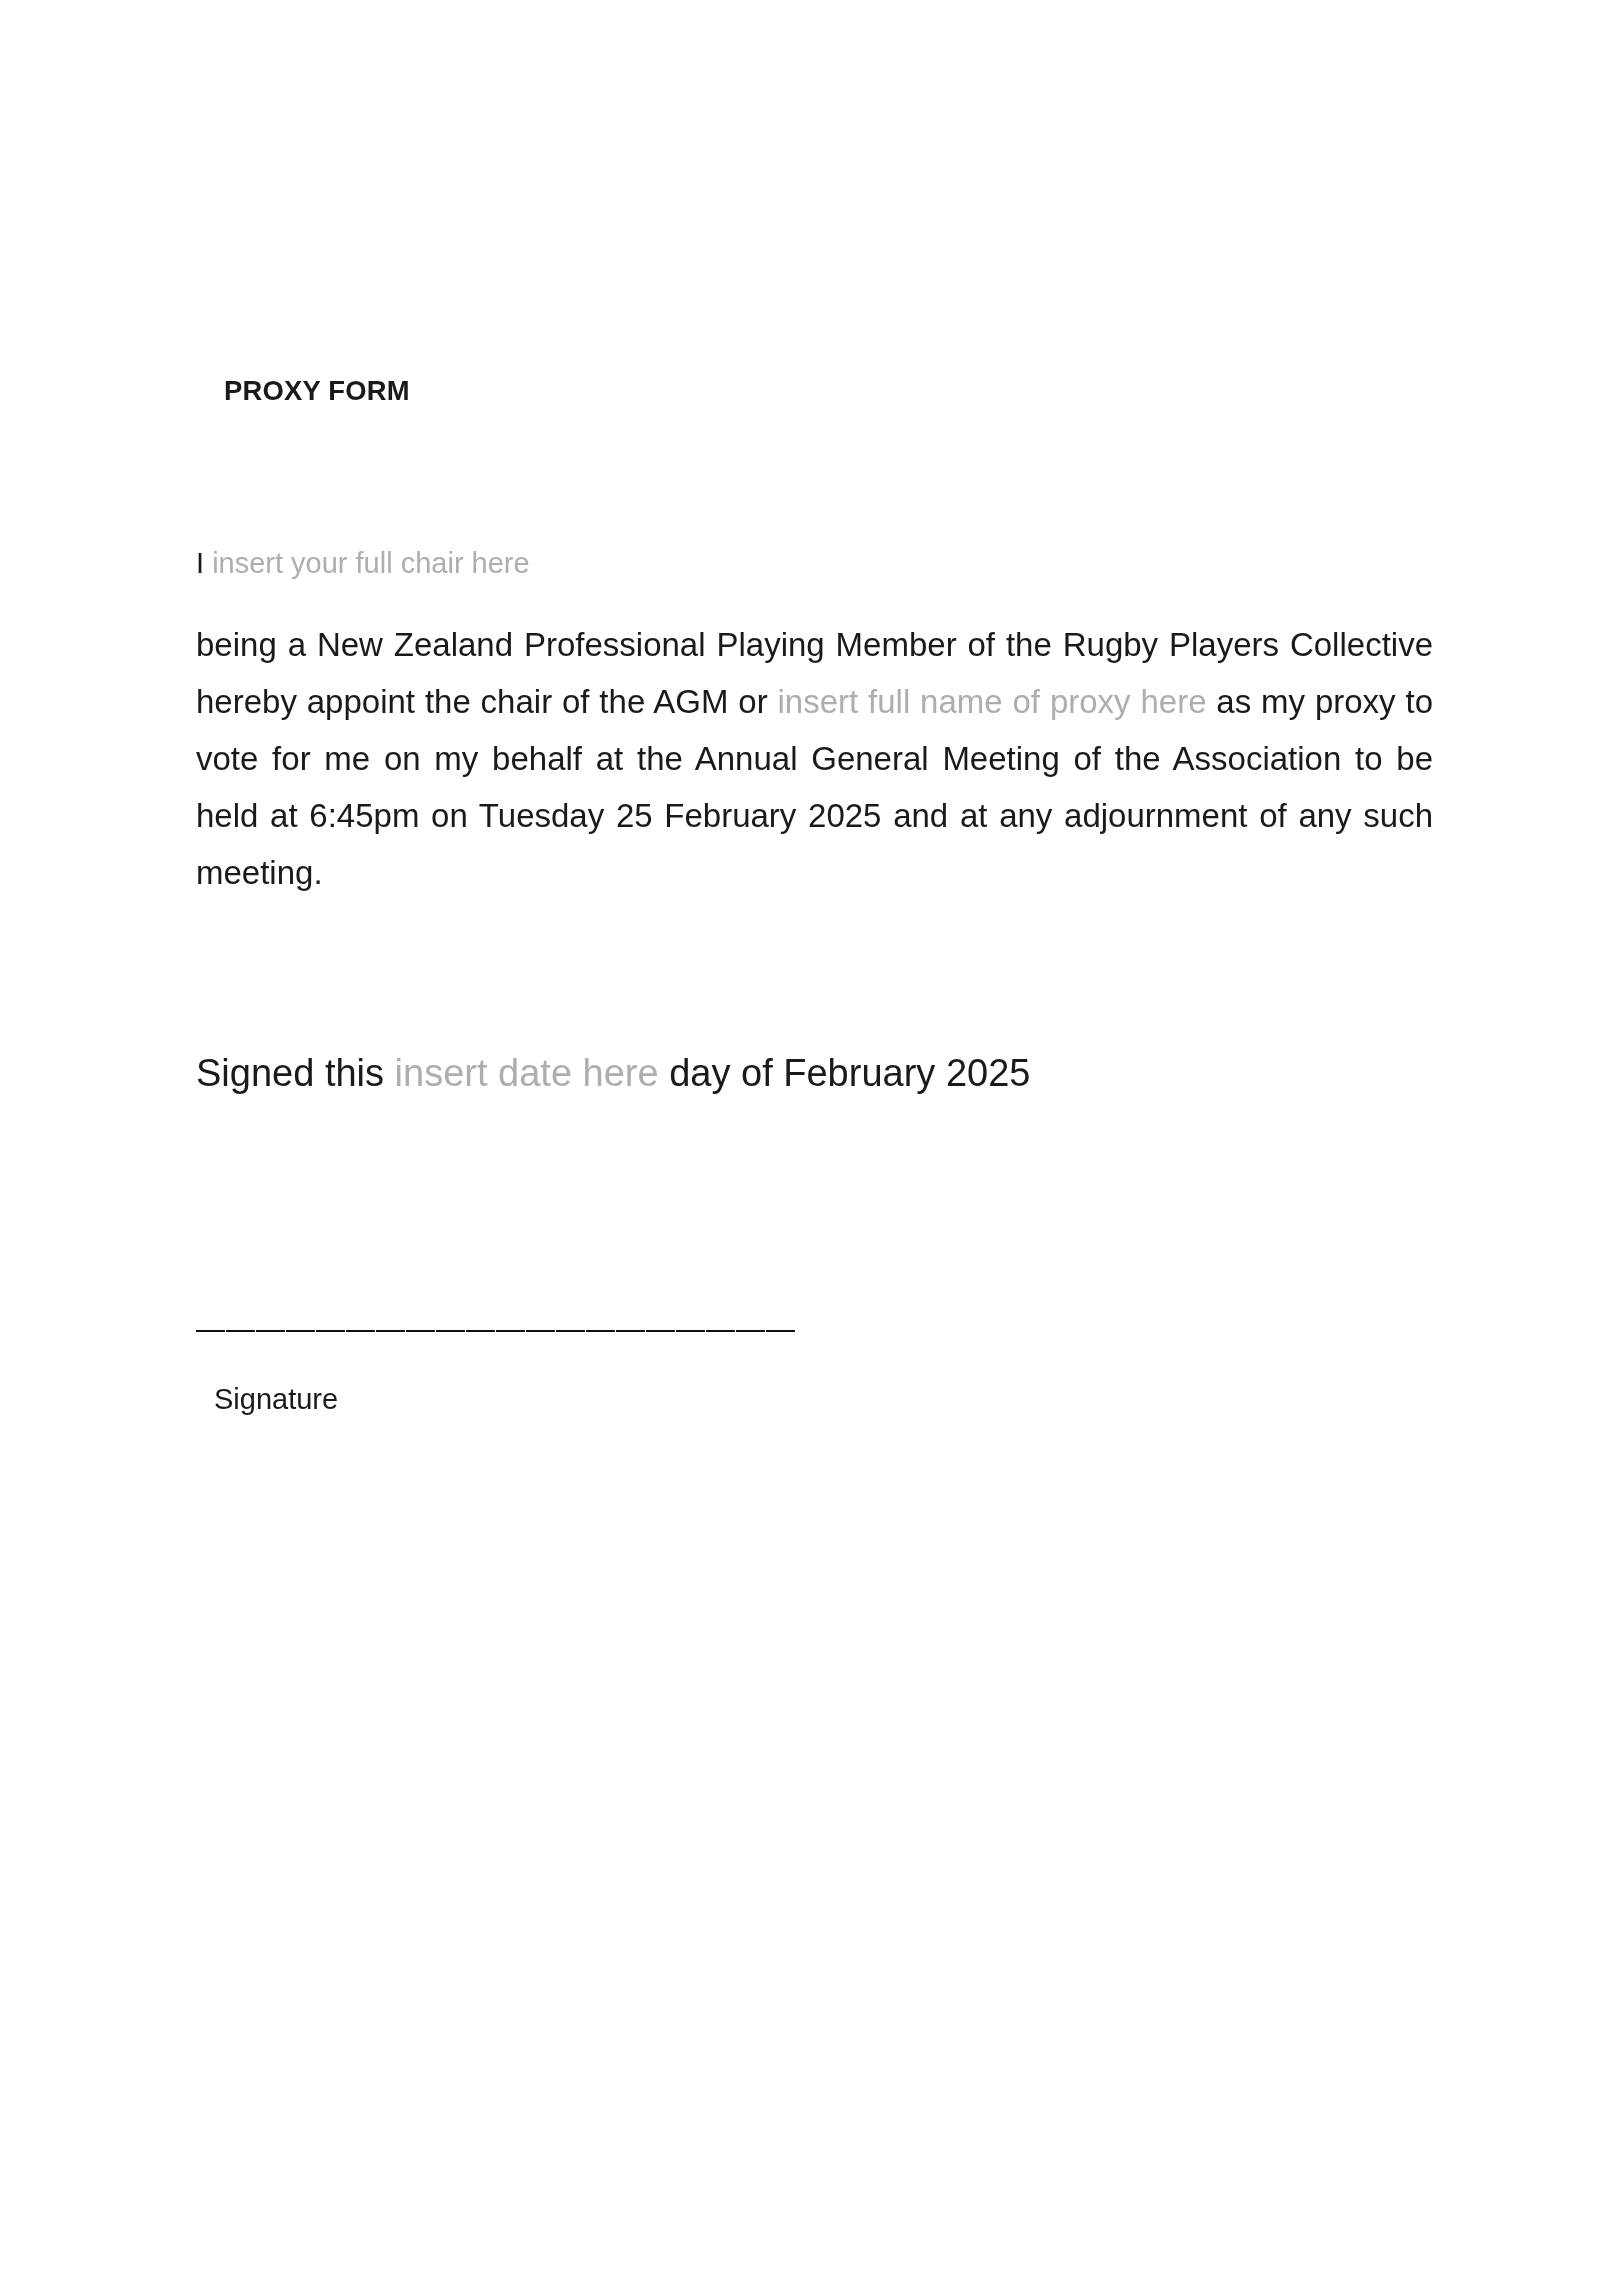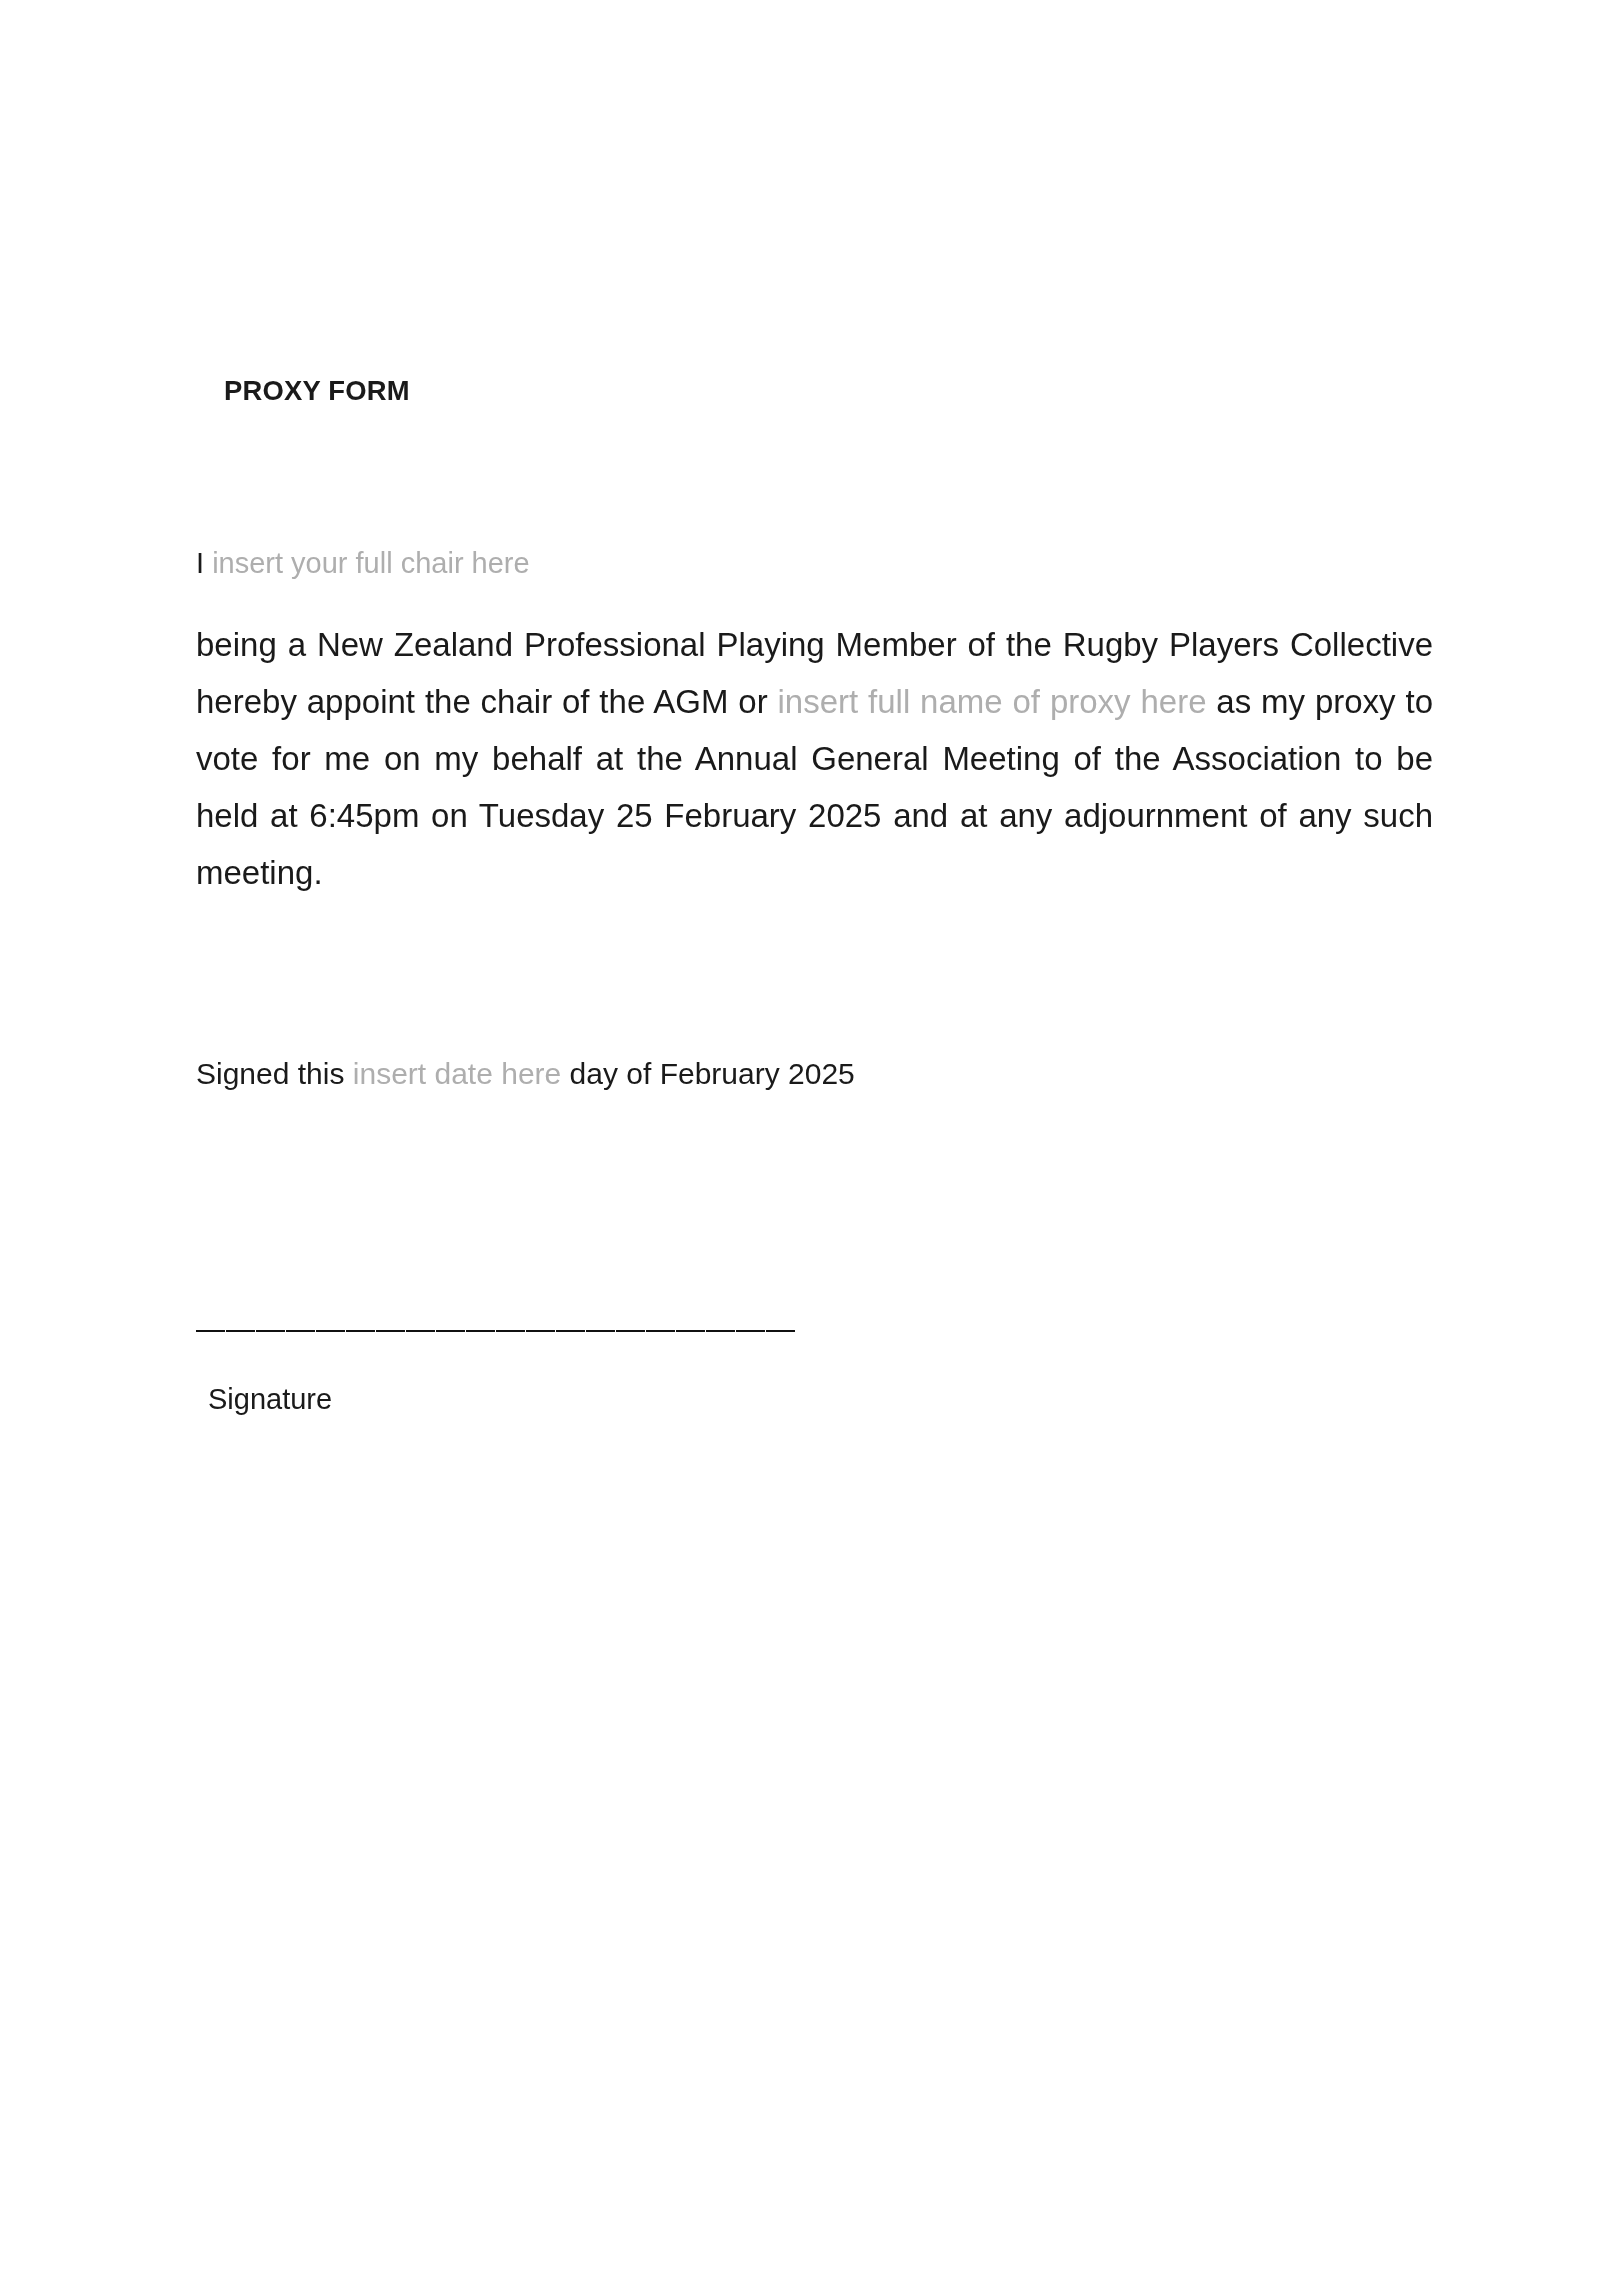--- a/index.html
+++ b/index.html
@@ -60,40 +60,40 @@
     line-height: 57px;
     text-align: justify;
     text-justify: inter-word;
   }
 
   
   .signed-line {
     position: absolute;
     left: 0;
     top: 1051px;
-    font-size: 30px;
+    font-size: 38px;
     line-height: 45px;
     white-space: nowrap;
   }
 
   
   .signature-rule {
     position: absolute;
     left: 0;
     top: 1307px;
     font-size: 29px;
     line-height: 45px;
     letter-spacing: 1px;
     white-space: nowrap;
     color: #111111;
   }
 
   .signature-label {
     position: absolute;
-    left: 12px;
+    left: 18px;
     top: 1377px;
     font-size: 29px;
     line-height: 45px;
     white-space: nowrap;
   }
 
   
   .placeholder {
     color: #aeaeae;
   }

